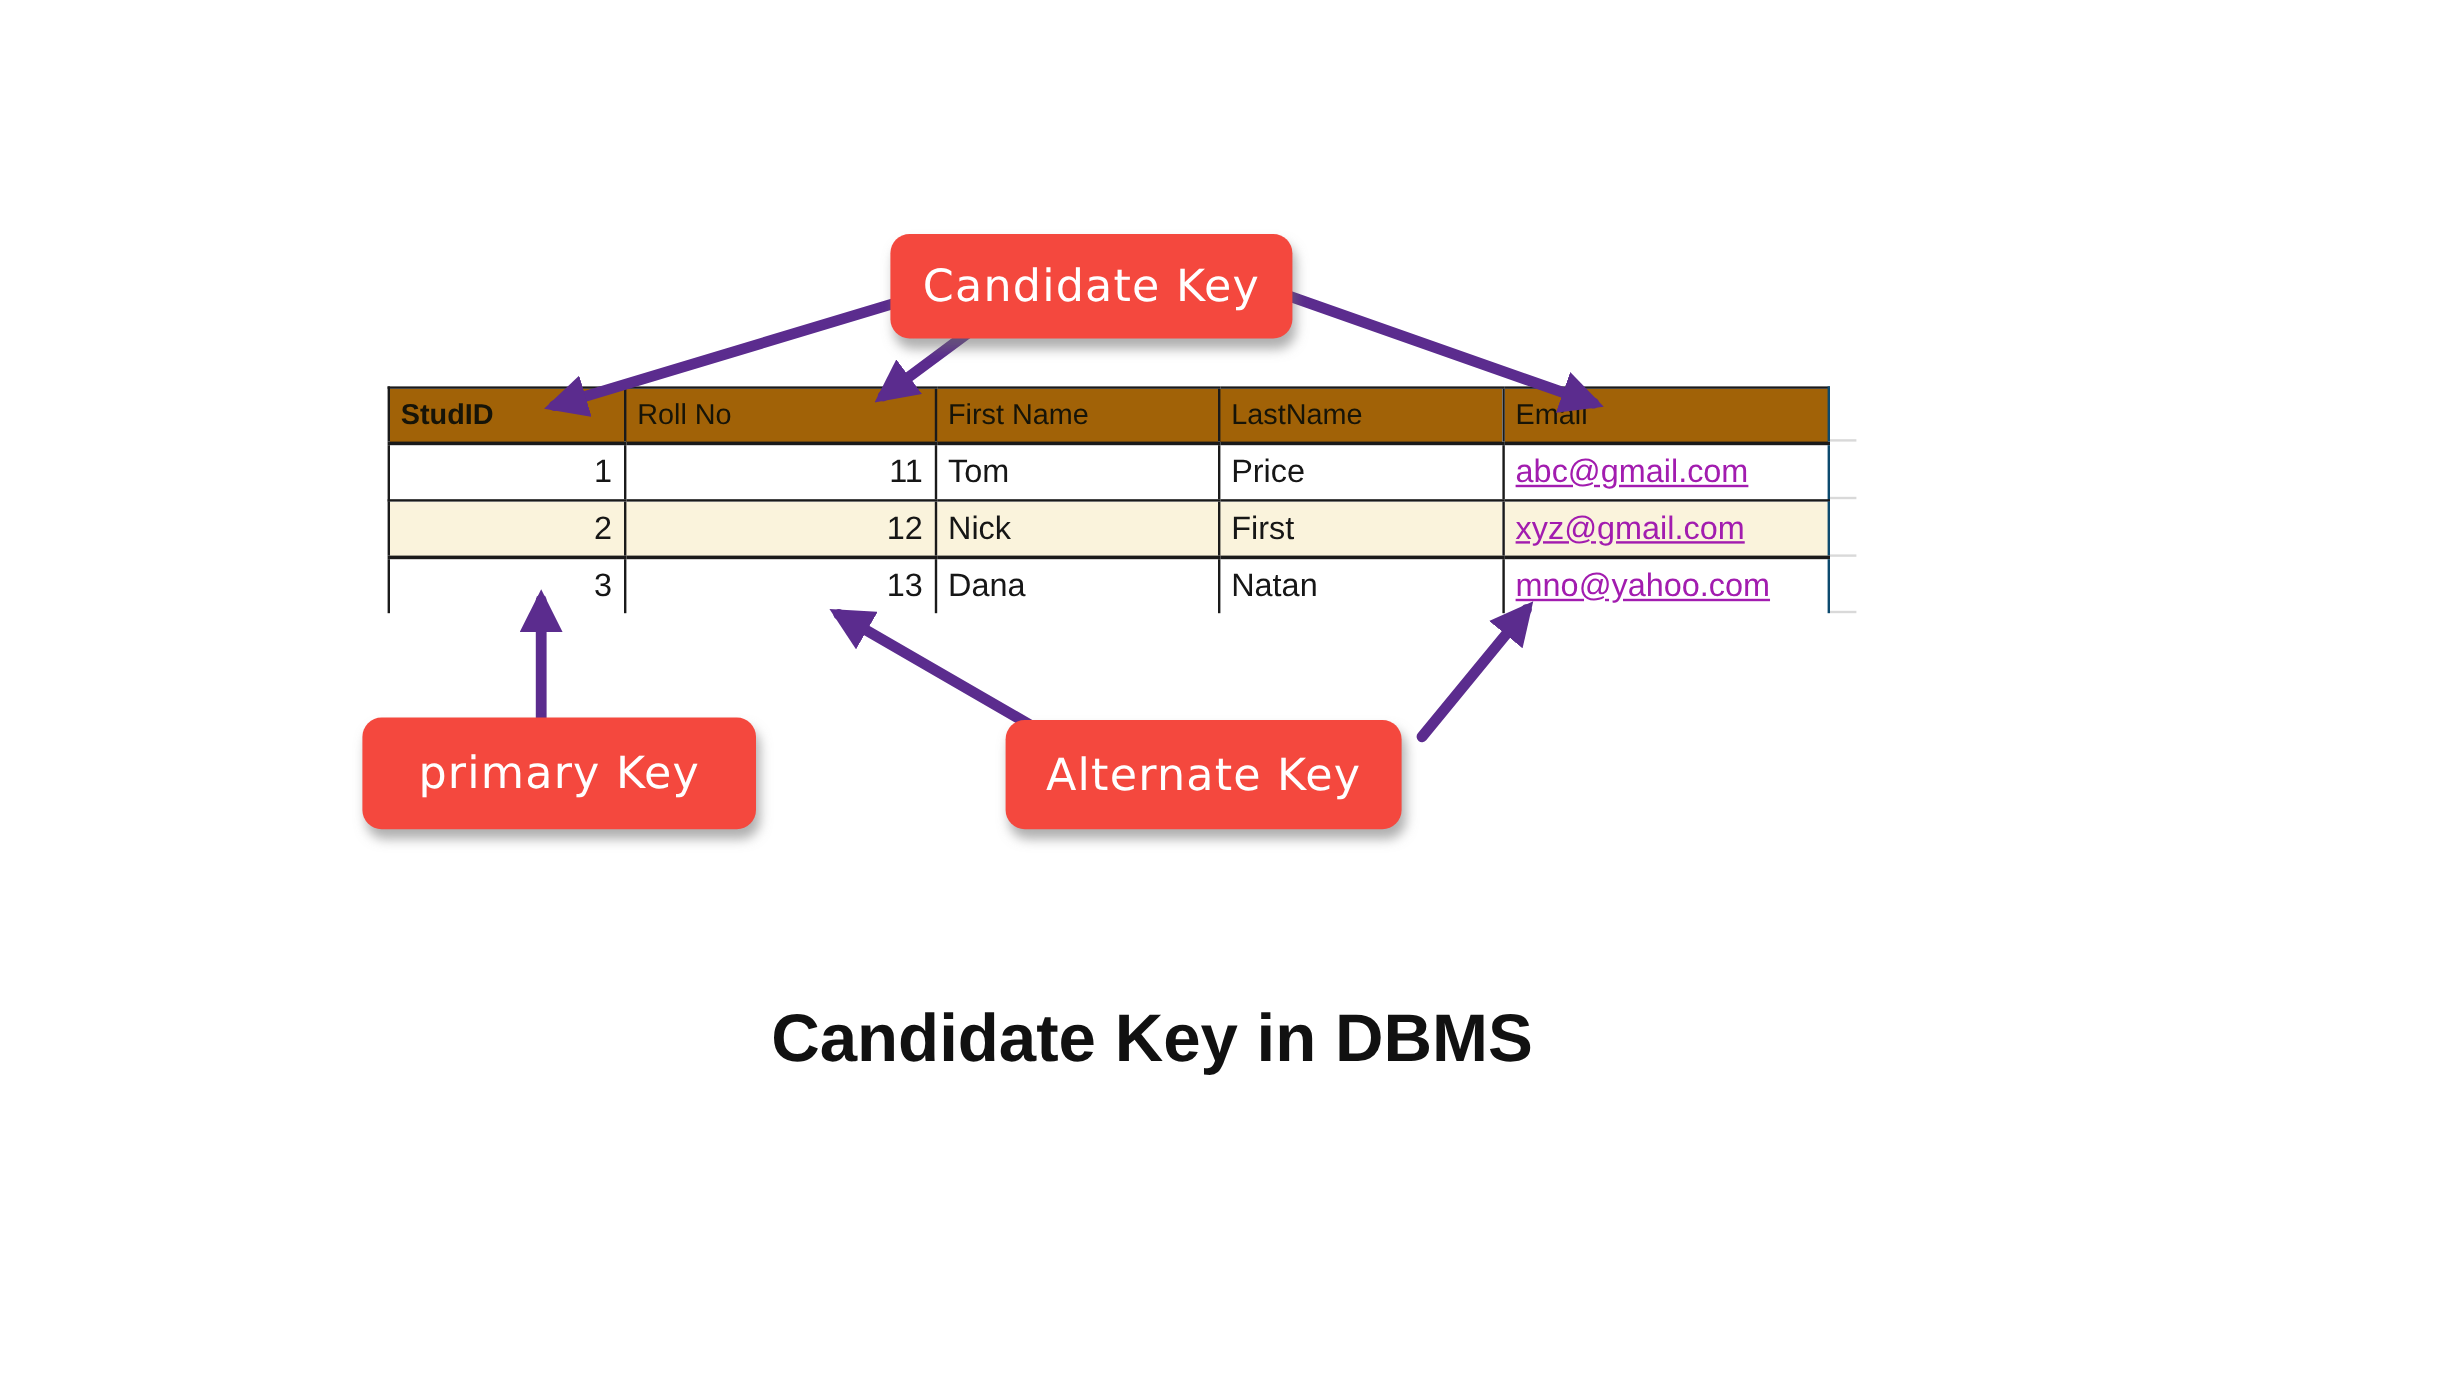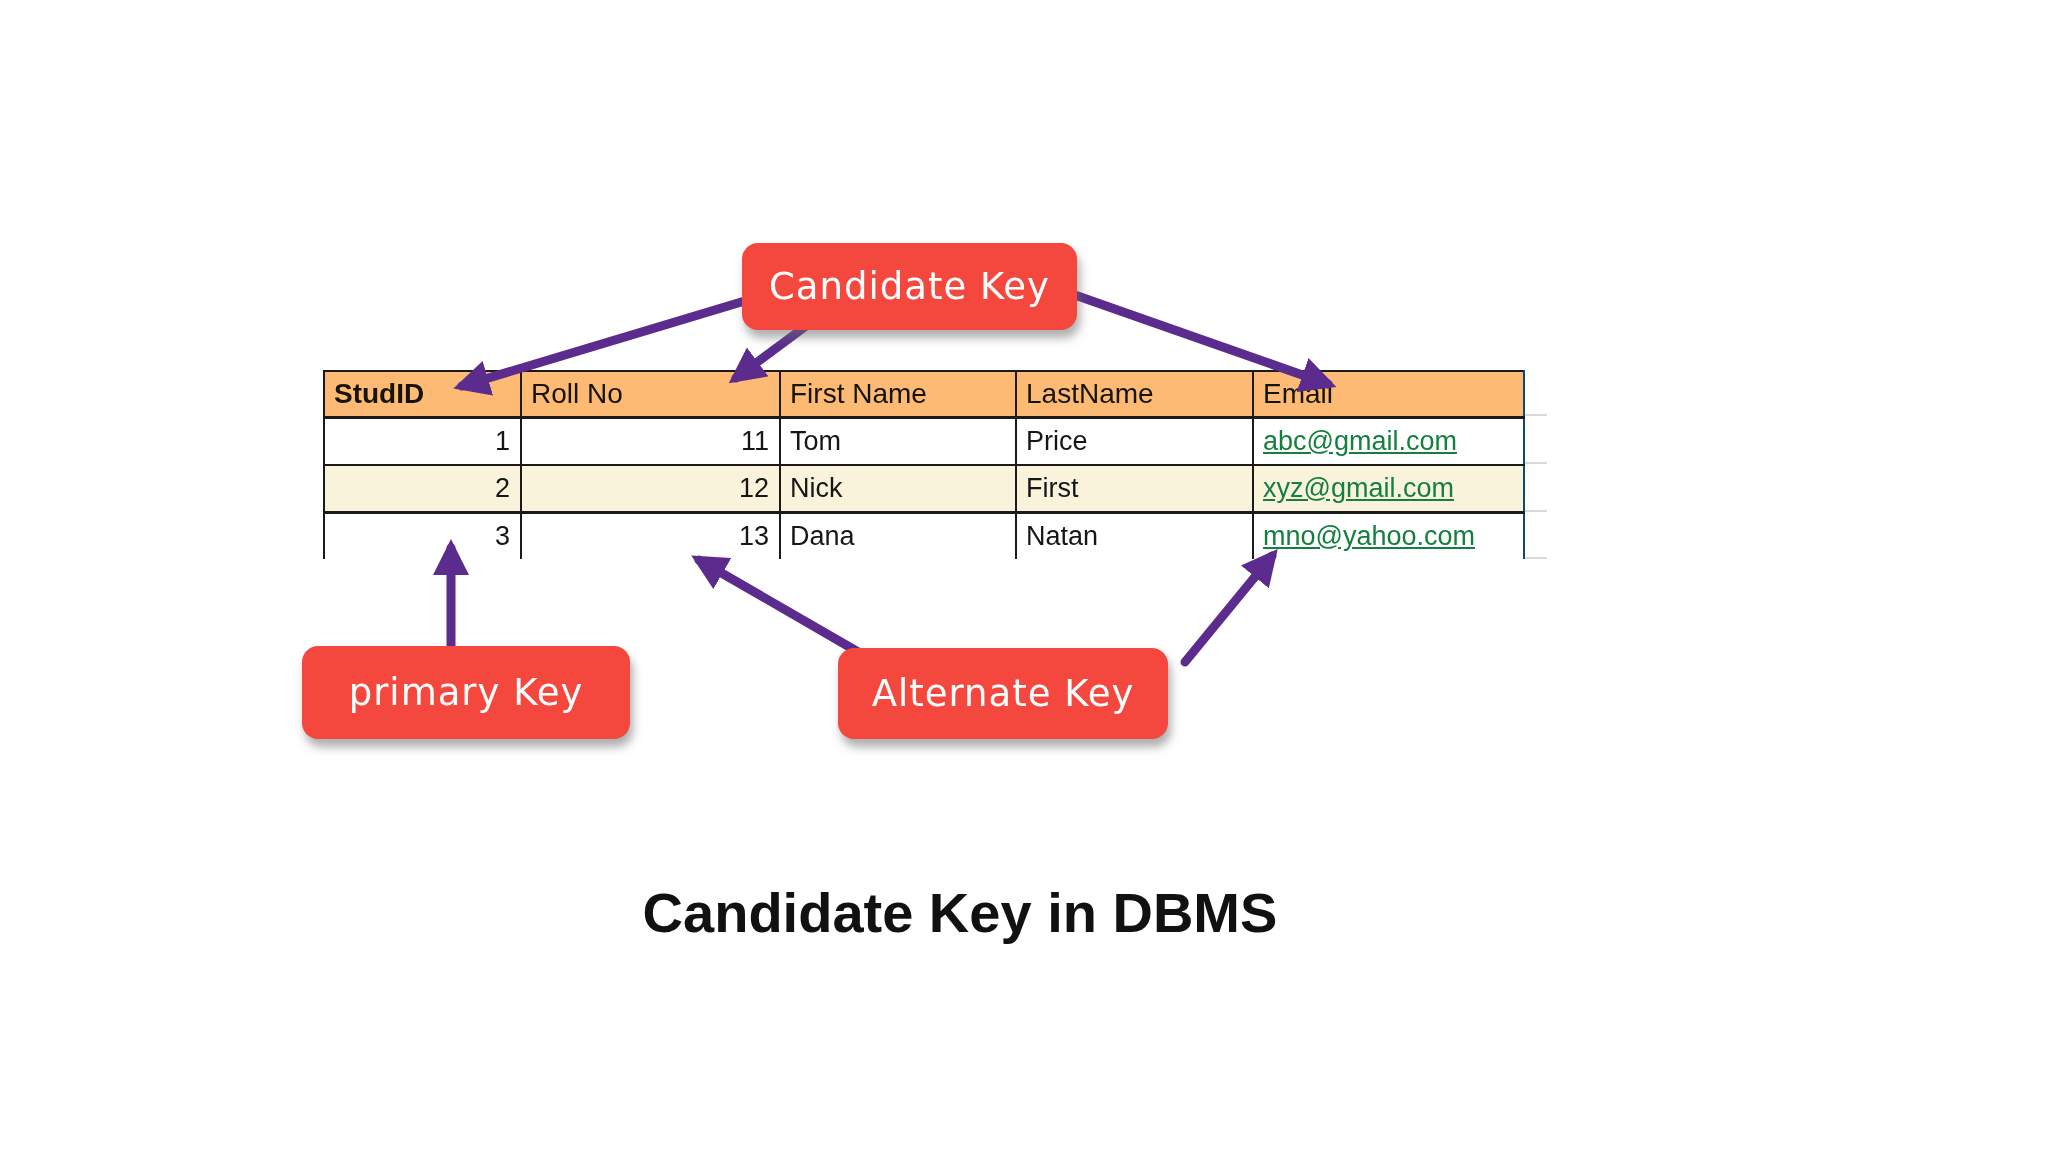--- a/index.html
+++ b/index.html
@@ -7,21 +7,20 @@
     padding: 0;
     background: #ffffff;
   }
   .canvas {
     position: relative;
     width: 2048px;
     height: 900px;
     background: #ffffff;
     overflow: hidden;
     font-family: "Liberation Sans", sans-serif;
-    margin-top: 48px;
   }
 
   
   .arrows {
     position: absolute;
     left: 0; top: 0;
     width: 2048px; height: 1152px;
     z-index: 2;
     pointer-events: none;
   }
@@ -67,45 +66,45 @@
   }
   table.students th, table.students td {
     border-left: 2px solid #1a1a1a;
     overflow: hidden;
     white-space: nowrap;
   }
   table.students th:last-child, table.students td:last-child {
     border-right: 2px solid #0c4a6e;
   }
   table.students th {
-    background: #fdba74;
+    background: #a16207;
     border-top: 2px solid #1a1a1a;
     border-bottom: 3px solid #1a1a1a;
     height: 44px;
     text-align: left;
     padding: 0 0 0 9px;
     font-weight: normal;
-    font-size: 28px;
+    font-size: 24px;
     color: #161408;
   }
   table.students th.bold { font-weight: bold; }
   table.students td {
     height: 45px;
     padding: 0 0 0 9px;
     background: #ffffff;
   }
   table.students td.num {
     text-align: right;
     padding: 0 10px 0 0;
   }
   table.students tr.r1 td { border-bottom: 2px solid #1a1a1a; }
   table.students tr.r2 td { border-bottom: 3px solid #1a1a1a; background: #FAF3DC; }
   table.students tr.r3 td { border-bottom: 0; }
   table.students a.email {
-    color: #15803d;
+    color: #a21caf;
     text-decoration: underline;
   }
 
   
   .stub {
     position: absolute;
     width: 22px;
     height: 2px;
     background: #D9D9D9;
     z-index: 1;

